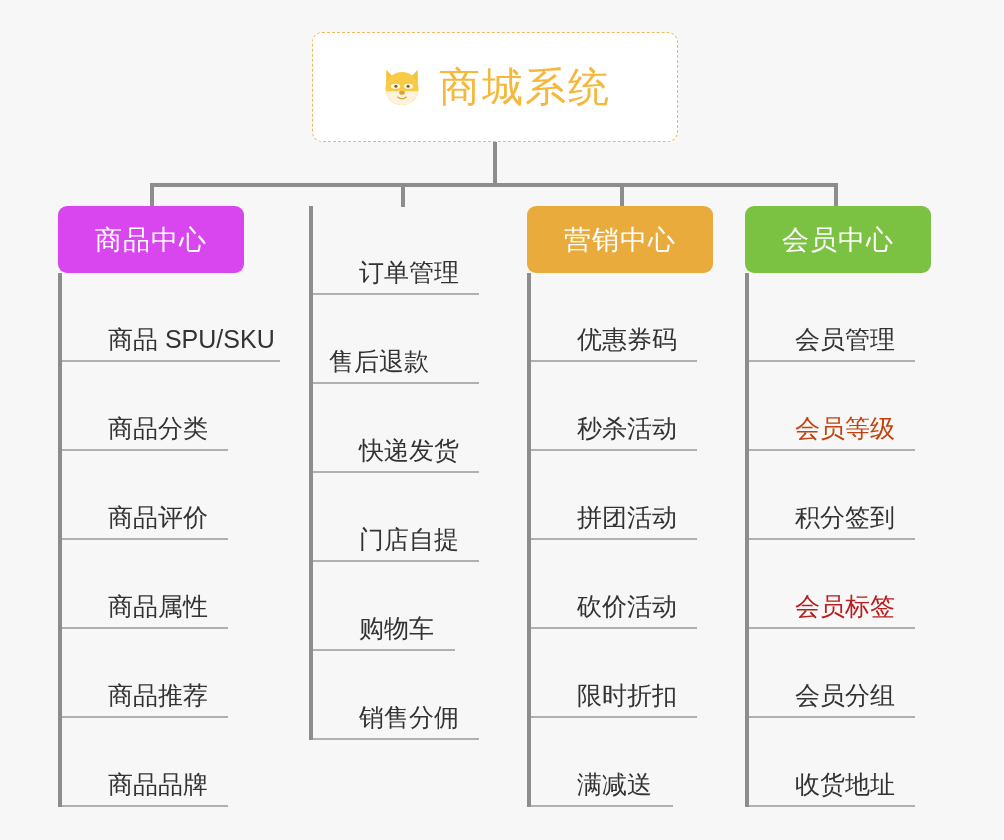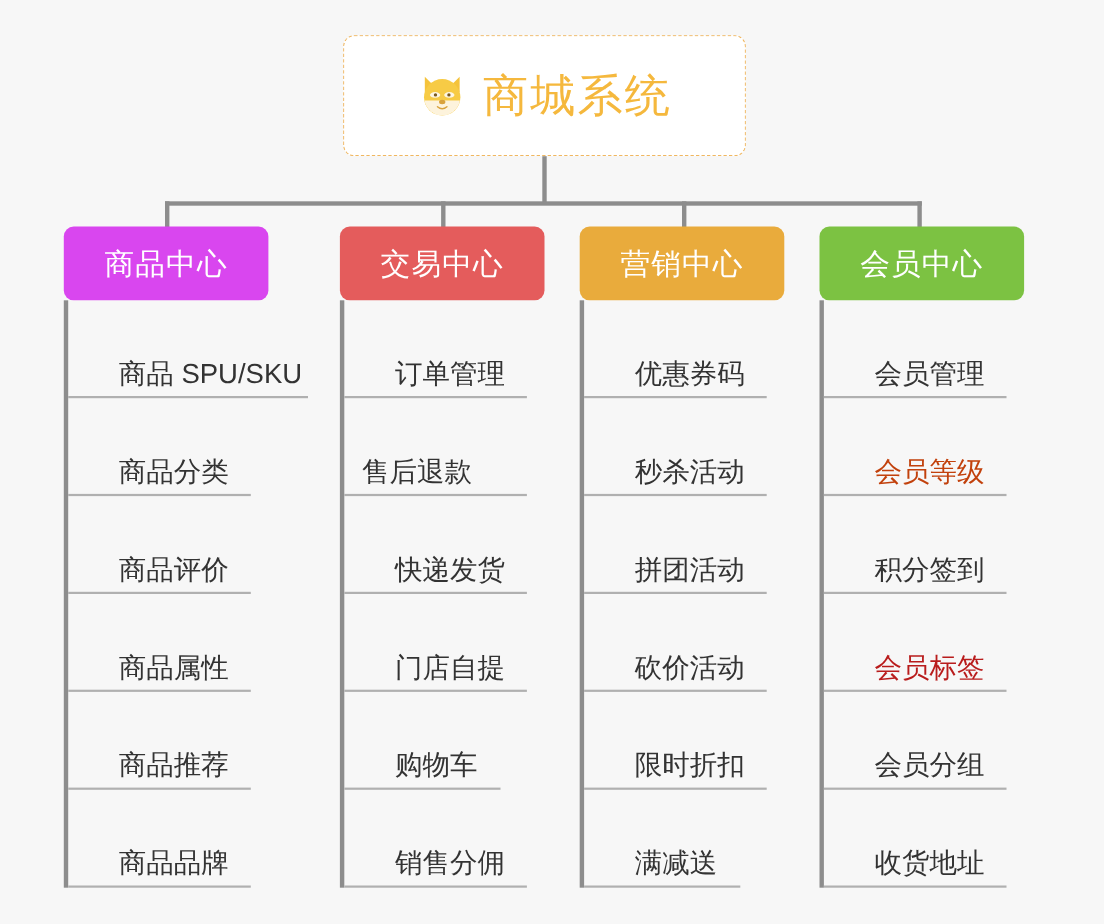--- a/index.html
+++ b/index.html
@@ -176,23 +176,20 @@
         <span class="leaf-rule" style="width: 166px; background: rgb(176, 176, 176);"></span>
       </div>
       <div class="leaf">
         <span class="leaf-label" style="color: rgb(51, 51, 51);">商品品牌</span>
         <span class="leaf-rule" style="width: 166px; background: rgb(176, 176, 176);"></span>
       </div>
     </div>
   </div>
 
   <div class="column" style="left:309px;">
-    <div class="col-header" style="background: rgb(228, 92, 92);">
-      <span>交易中心</span>
-    </div>
     <div class="branch" style="border-left-color: rgb(141, 141, 141);">
       <div class="leaf">
         <span class="leaf-label" style="color: rgb(51, 51, 51);">订单管理</span>
         <span class="leaf-rule" style="width: 166px; background: rgb(176, 176, 176);"></span>
       </div>
       <div class="leaf">
         <span class="leaf-label" style="color: rgb(51, 51, 51); margin-left: 12px;">售后退款</span>
         <span class="leaf-rule" style="width: 166px; background: rgb(176, 176, 176);"></span>
       </div>
       <div class="leaf">

